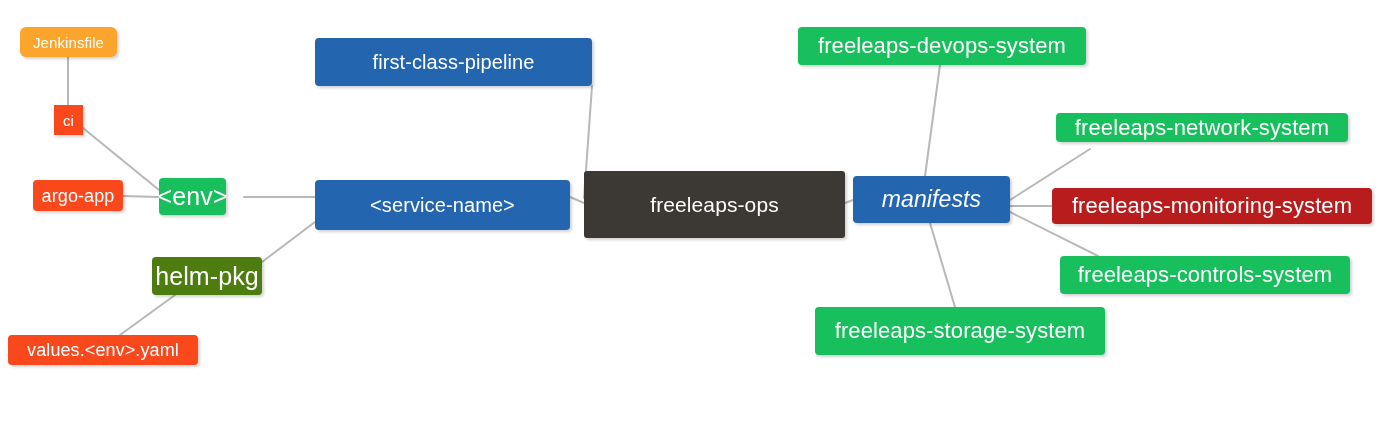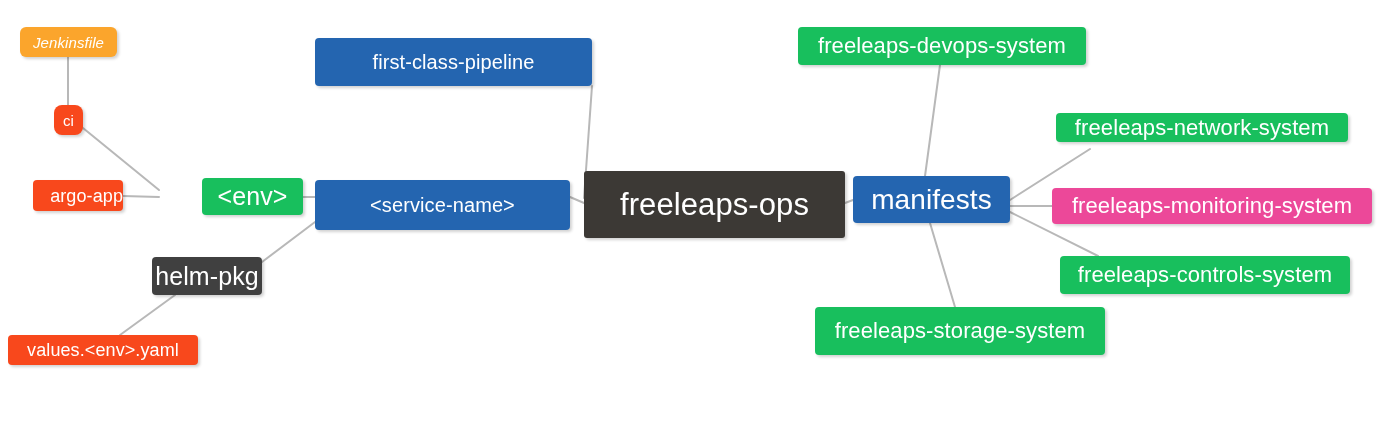--- a/index.html
+++ b/index.html
@@ -35,48 +35,48 @@
     color: #ffffff;
     border-radius: 4px;
     white-space: nowrap;
     line-height: 1;
     box-shadow: 2px 2px 3px rgba(0,0,0,0.18);
     letter-spacing: 0.1px;
   }
   .n-root {
     background: #3c3935;
     border-radius: 3px;
-    font-size: 31px;
+    font-size: 21px;
   }
   .n-blue {
     background: #2465b0;
     font-size: 20px;
   }
   .n-blue-sm {
     background: #2465b0;
-    font-size: 28px;
+    font-size: 23px;
+    font-style: italic;
   }
   .n-green {
     background: #18bf5d;
     font-size: 22px;
   }
   .n-green-md {
     background: #18bf5d;
     font-size: 25px;
   }
   .n-orange {
     background: #fba52c;
     font-size: 15px;
     border-radius: 6px;
-    font-style: italic;
   }
   .n-red {
     background: #f8481c;
     font-size: 15px;
-    border-radius: 8px;
+    border-radius: 0;
   }
   .n-red-md {
     background: #f8481c;
     font-size: 18px;
   }
 </style>
 </head>
 <body>
 
 <div id="canvas">
@@ -102,45 +102,45 @@
       </div>
       <div class="node n-blue" style="left: 315px; top: 38px; width: 277px; height: 48px; background: rgb(36, 101, 176);">
         <span>first-class-pipeline</span>
       </div>
       <div class="node n-blue" style="left: 315px; top: 172px; width: 255px; height: 50px; background: rgb(36, 101, 176); margin-top: 8px;">
         <span>&lt;service-name&gt;</span>
       </div>
       <div class="node n-blue-sm" style="left: 853px; top: 176px; width: 157px; height: 47px; background: rgb(36, 101, 176);">
         <span>manifests</span>
       </div>
-      <div class="node n-green-md" style="left: 159px; top: 178px; width: 101px; height: 37px; background: rgb(24, 191, 93); margin-left: 43px;">
+      <div class="node n-green-md" style="left: 159px; top: 178px; width: 67px; height: 37px; background: rgb(24, 191, 93);">
         <span>&lt;env&gt;</span>
       </div>
-      <div class="node n-green-md" style="left: 152px; top: 257px; width: 110px; height: 38px; background: #404040; text-align: center;">
+      <div class="node n-green-md" style="left: 152px; top: 257px; width: 110px; height: 38px; background: #4d7c0f; text-align: center;">
         <span>helm-pkg</span>
       </div>
       <div class="node n-orange" style="left: 20px; top: 27px; width: 97px; height: 30px; background: rgb(251, 165, 44);">
         <span>Jenkinsfile</span>
       </div>
       <div class="node n-red" style="left: 54px; top: 105px; width: 29px; height: 30px; background: rgb(248, 72, 28);">
         <span>ci</span>
       </div>
-      <div class="node n-red-md" style="left: 33px; top: 180px; width: 90px; height: 31px; background: rgb(248, 72, 28); justify-content: flex-end;">
+      <div class="node n-red-md" style="left: 33px; top: 180px; width: 90px; height: 31px; background: rgb(248, 72, 28);">
         <span>argo-app</span>
       </div>
       <div class="node n-red-md" style="left: 8px; top: 335px; width: 190px; height: 30px; background: rgb(248, 72, 28);">
         <span>values.&lt;env&gt;.yaml</span>
       </div>
       <div class="node n-green" style="left: 798px; top: 27px; width: 288px; height: 38px; background: rgb(24, 191, 93);">
         <span>freeleaps-devops-system</span>
       </div>
       <div class="node n-green" style="left: 1056px; top: 113px; width: 292px; height: 29px; background: rgb(24, 191, 93);">
         <span>freeleaps-network-system</span>
       </div>
-      <div class="node n-green" style="left: 1052px; top: 188px; width: 320px; height: 36px; background: #ec4899;">
+      <div class="node n-green" style="left: 1052px; top: 188px; width: 320px; height: 36px; background: #b91c1c;">
         <span>freeleaps-monitoring-system</span>
       </div>
       <div class="node n-green" style="left: 1060px; top: 256px; width: 290px; height: 38px; background: rgb(24, 191, 93); justify-content: center;">
         <span>freeleaps-controls-system</span>
       </div>
       <div class="node n-green" style="left: 815px; top: 307px; width: 290px; height: 48px; background: rgb(24, 191, 93);">
         <span>freeleaps-storage-system</span>
       </div>
     </div>
 </div>

